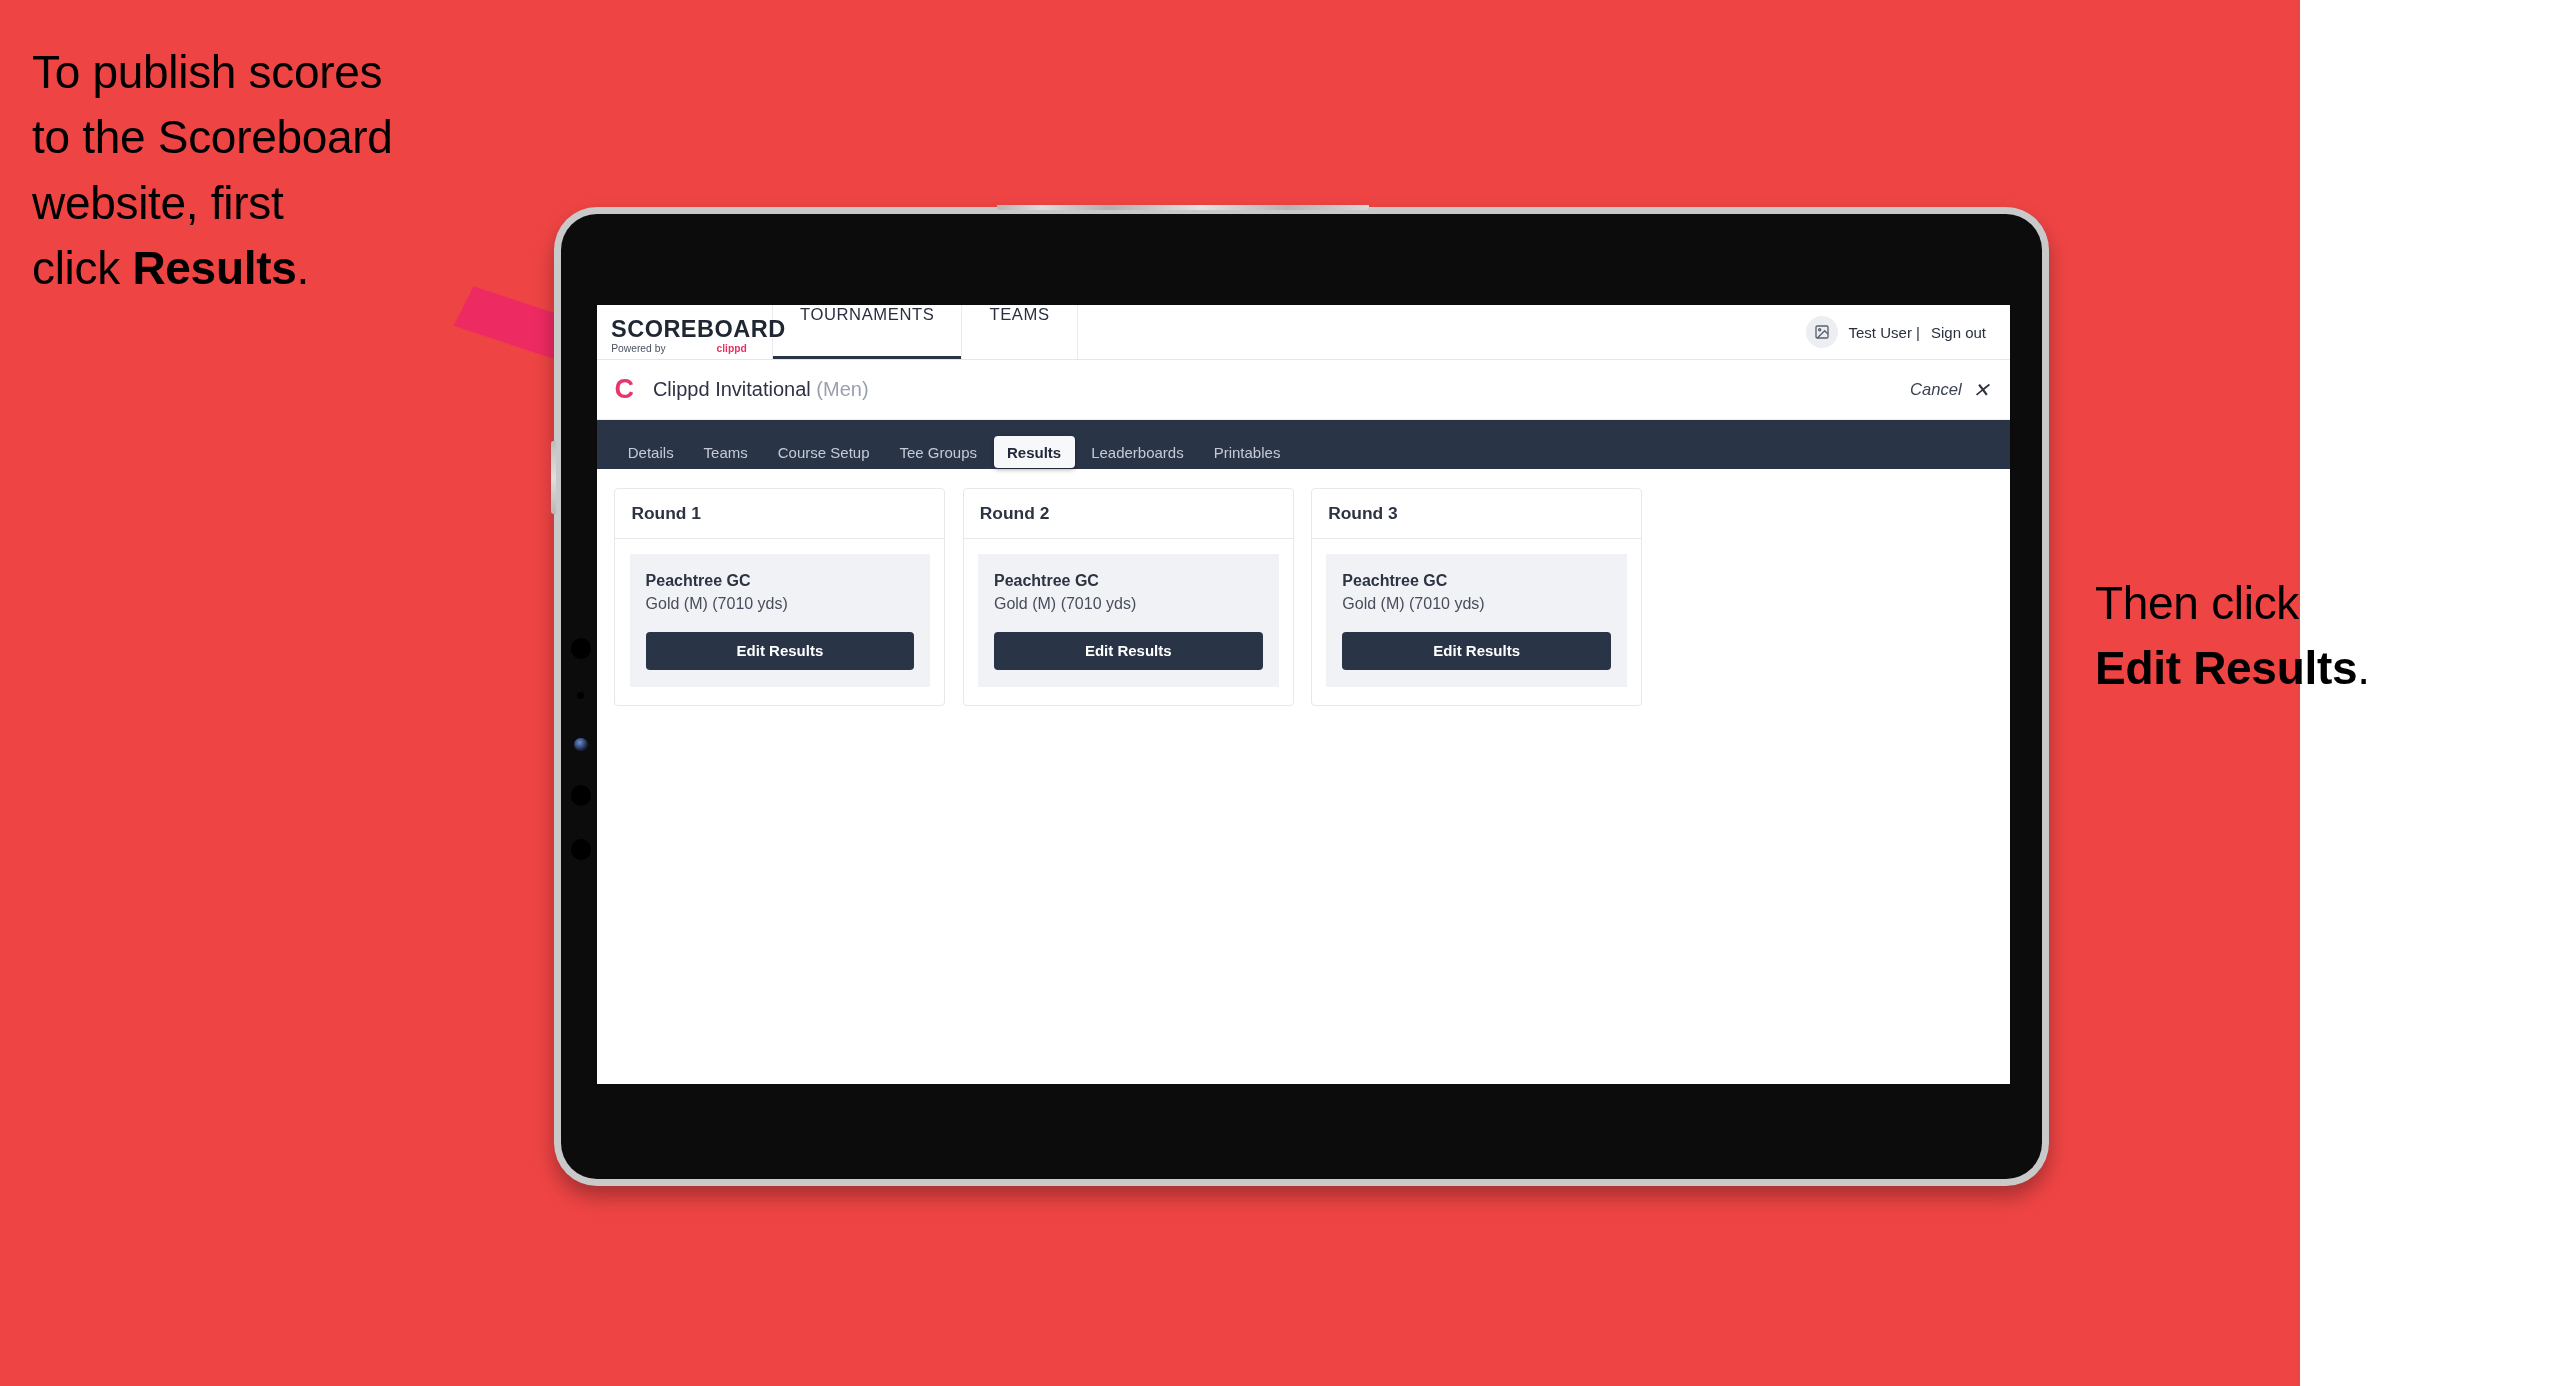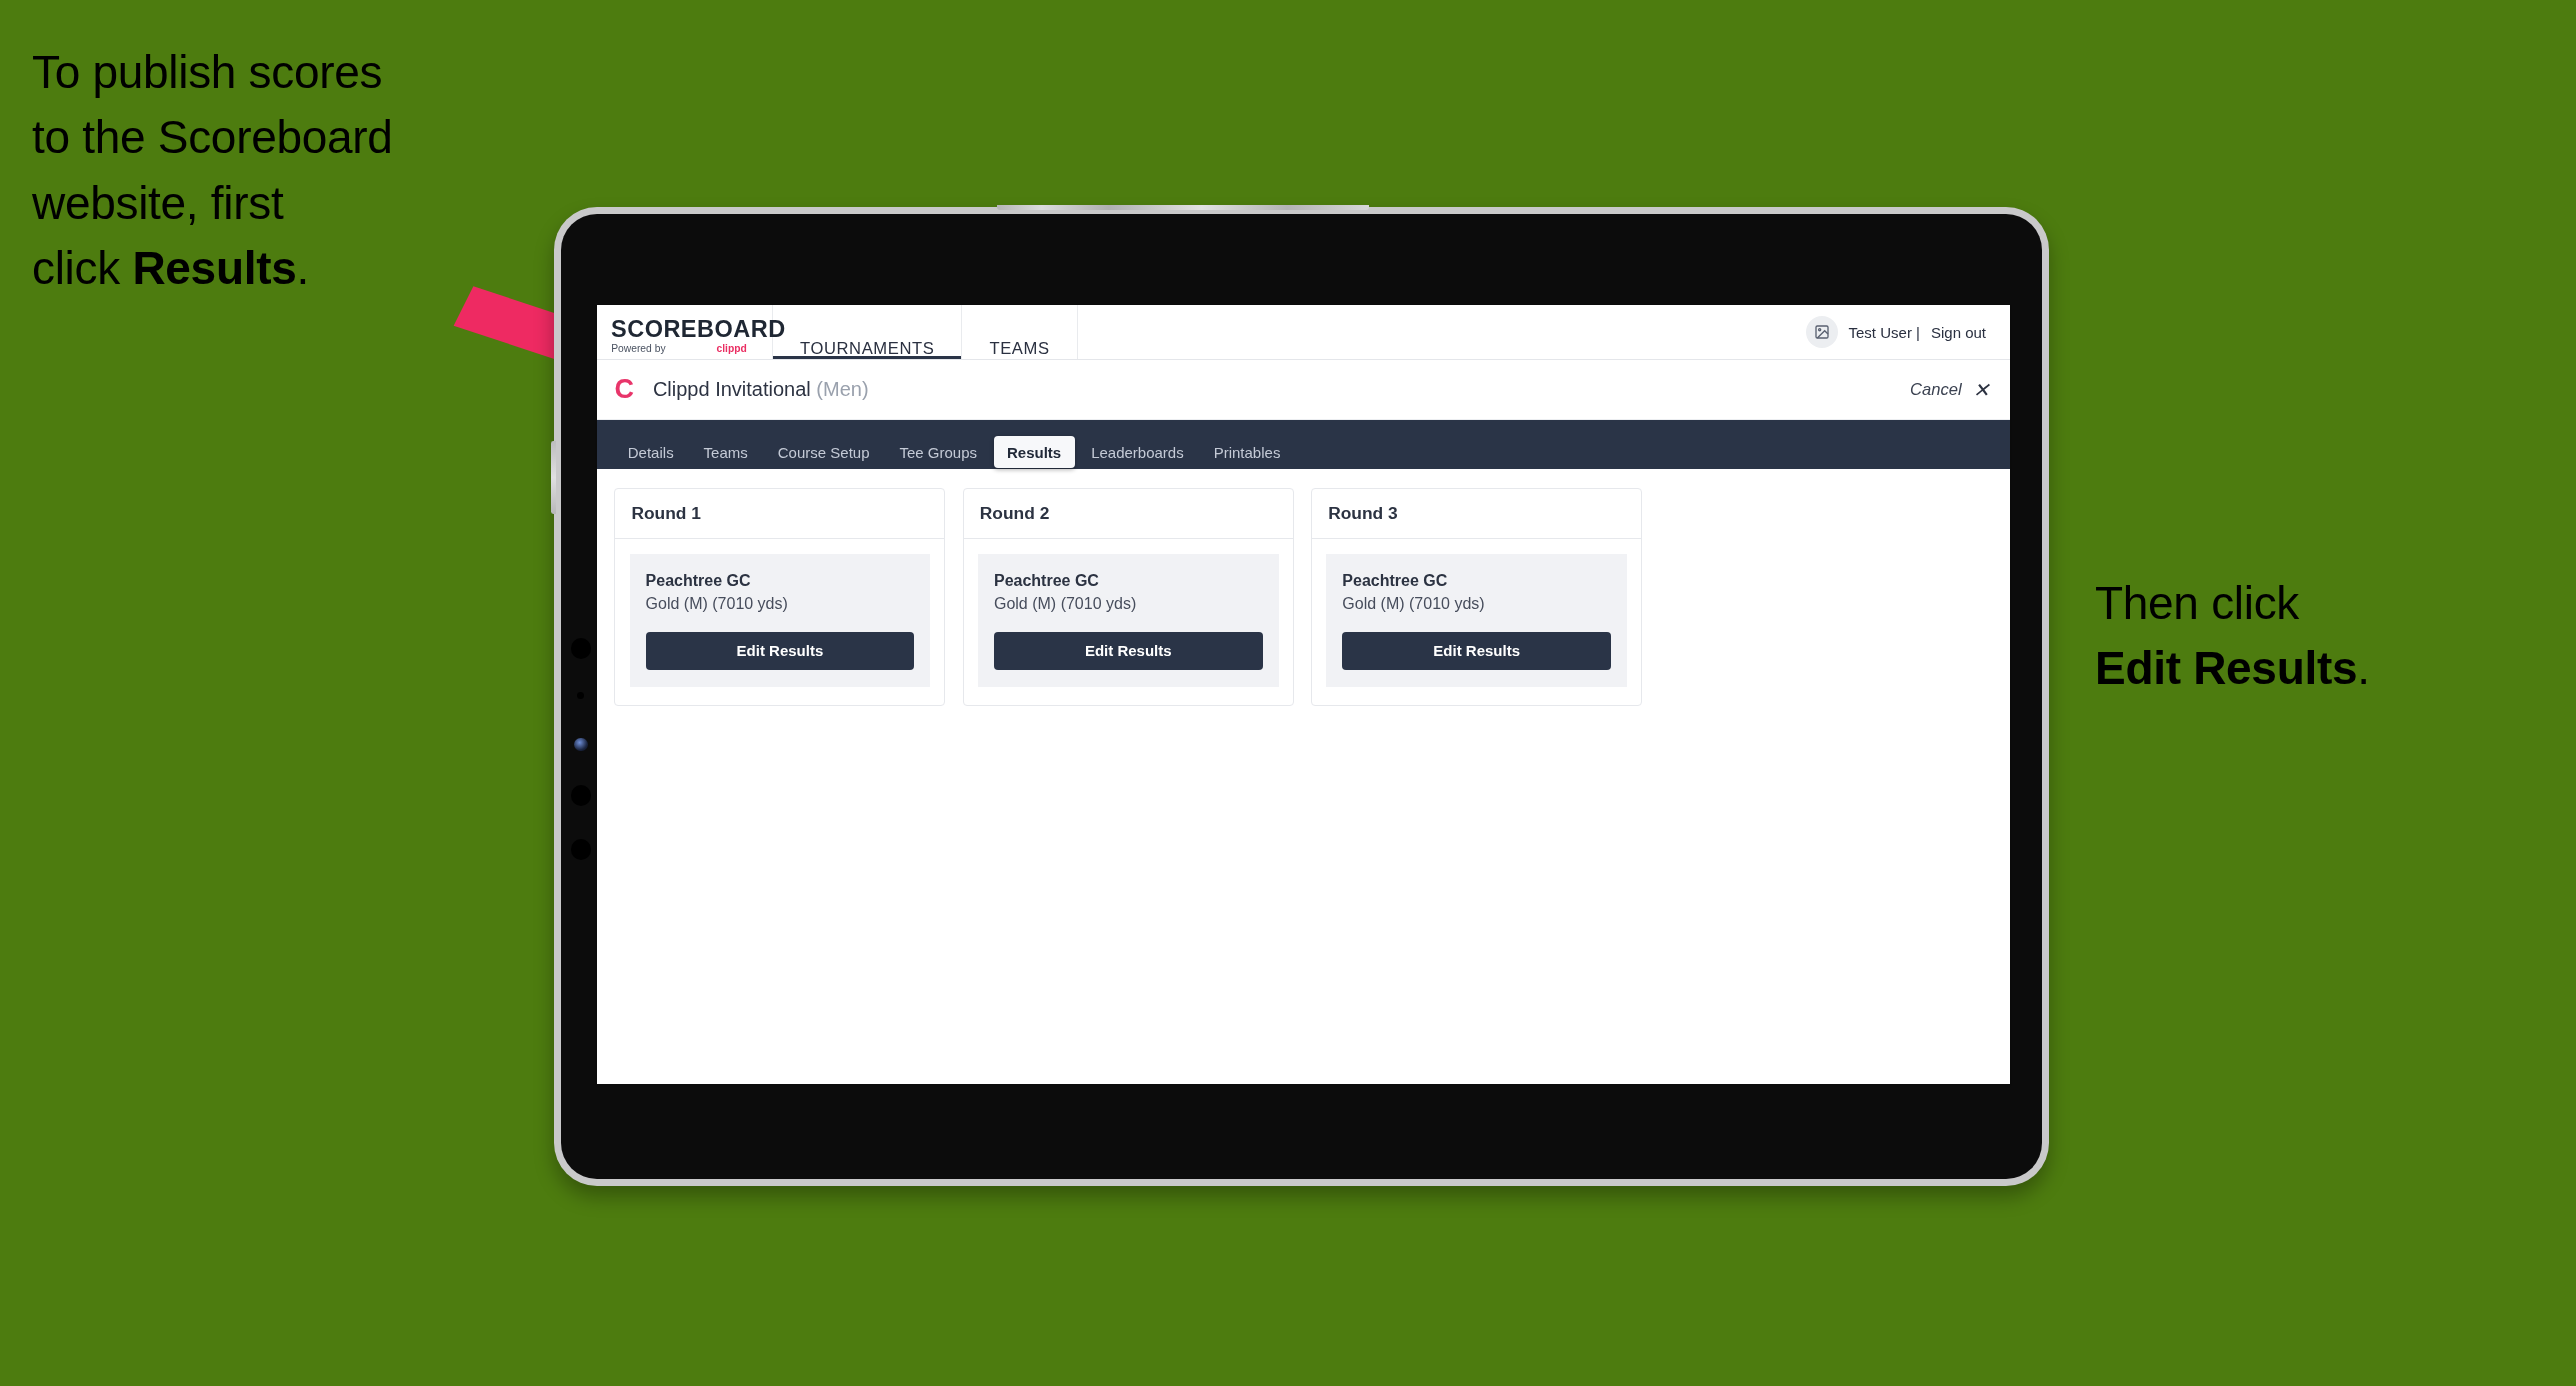--- a/index.html
+++ b/index.html
@@ -5,21 +5,21 @@
   * { box-sizing: border-box; margin: 0; padding: 0; }
 
   html, body {
     width: 2576px;
     height: 1386px;
     background: #ffffff;
     font-family: "Liberation Sans", sans-serif;
     overflow: hidden;
   }
 
-  .stage { position: relative; width: 2576px; height: 1386px; background: #4d7c0f; }
+  .stage { position: relative; width: 2300px; height: 1386px; background: #ef4444; }
 
   
   .annot {
     position: absolute;
     font-family: "Liberation Sans", sans-serif;
     color: #000;
     font-size: 46px;
     line-height: 1.42;
     letter-spacing: -0.3px;
   }
@@ -104,21 +104,21 @@
     line-height: 1;
   }
   .brand-sub {
     font-size: 10.3px; color: #4a5261; margin-top: 3.2px; line-height: 1;
   }
   .brand-sub .clippd { color: #ea2f63; font-weight: 700; margin-left: 48px; }
 
   .topnav { display: flex; align-items: stretch; }
   .topnav-item {
     position: relative;
-    display: flex; align-items: flex-end;
+    display: flex; align-items: flex-start;
     padding: 0 27px;
     font-size: 16.6px;
     letter-spacing: 0.6px;
     color: #2a3040;
     border-right: 0.8px solid #e9ebee;
   }
   .topnav-item.active::after {
     content: "";
     position: absolute; left: 0; right: 0; bottom: 0;
     height: 3.2px; background: #2a3447;

